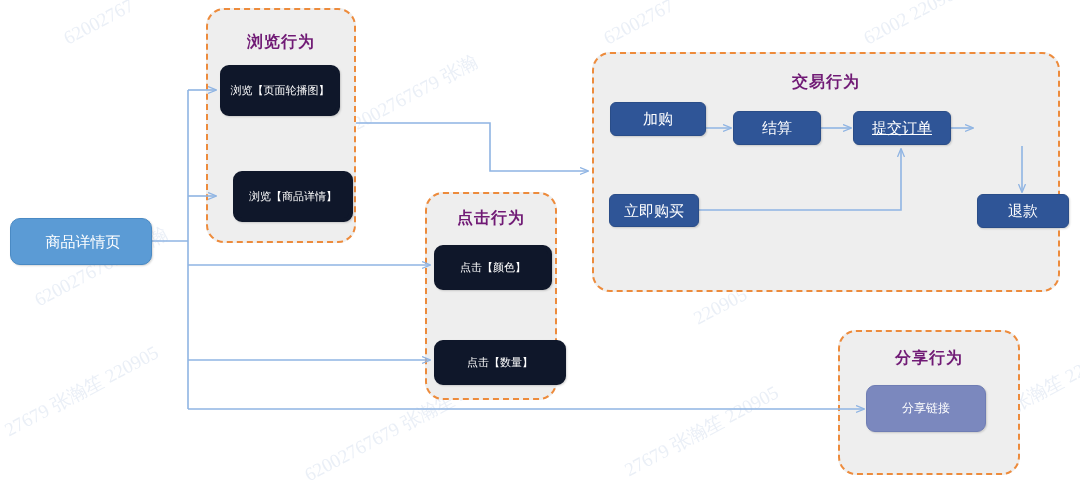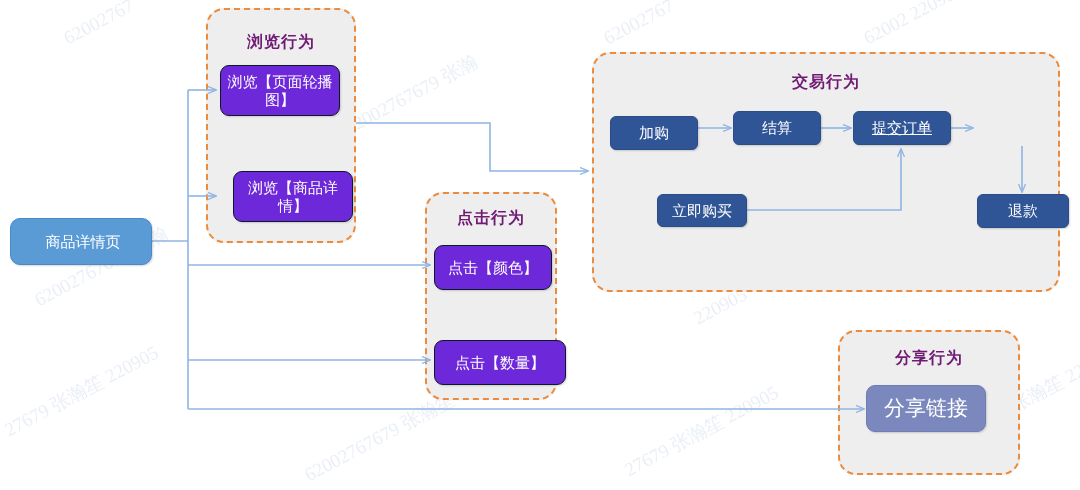--- a/index.html
+++ b/index.html
@@ -73,36 +73,36 @@
     box-shadow: 1px 1px 2px rgba(0,0,0,.16);
   }
   .node.root {
     background: #5B9BD5;
     border: 1px solid #4A8AC4;
     border-radius: 10px;
     font-size: 15px;
     padding-left: 8px;
   }
   .node.browse, .node.click {
-    background: #6d28d9;
-    border: 1px solid #0f172a;
+    background: #0f172a;
+    border: 4px solid #0f172a;
     border-radius: 9px;
-    font-size: 15px;
+    font-size: 11px;
   }
   .node.trade {
     background: #2F5597;
     border: 1px solid #2A4D88;
     border-radius: 6px;
     font-size: 15px;
   }
   .node.share {
     background: #7B88BE;
     border: 1px solid #6F7DB4;
     border-radius: 9px;
-    font-size: 21px;
+    font-size: 12px;
   }
 
   
   .wires {
     position: absolute;
     left: 0; top: 0;
     width: 1080px;
     height: 490px;
     z-index: 15;
     pointer-events: none;
@@ -180,26 +180,26 @@
   <div class="node root" style="left:10px; top:218px; width:142px; height:47px;">商品详情页</div>
 
   <div class="node browse" style="left:220px; top:65px; width:120px; height:51px;">浏览【页面轮播图】</div>
 
   <div class="node browse" style="left:233px; top:171px; width:120px; height:51px;">浏览【商品详情】</div>
 
   <div class="node click" style="left:434px; top:245px; width:118px; height:45px;">点击【颜色】</div>
 
   <div class="node click" style="left:434px; top:340px; width:132px; height:45px;">点击【数量】</div>
 
-  <div class="node trade" style="left:610px; top:116px; width:88px; height:34px;">加购</div>
+  <div class="node trade" style="left:610px; top:102px; width:96px; height:34px;">加购</div>
 
   <div class="node trade" style="left:733px; top:111px; width:88px; height:34px;">结算</div>
 
   <div class="node trade" style="left:853px; top:111px; width:98px; height:34px;text-decoration:underline;">提交订单</div>
 
 
-  <div class="node trade" style="left:609px; top:194px; width:90px; height:33px;margin-left:48px;">立即购买</div>
+  <div class="node trade" style="left:609px; top:194px; width:90px; height:33px;">立即购买</div>
 
   <div class="node trade" style="left:977px; top:194px; width:92px; height:34px;">退款</div>
 
   <div class="node share" style="left:866px; top:385px; width:120px; height:47px;">分享链接</div>
 
 </div>
 
 </body></html>

